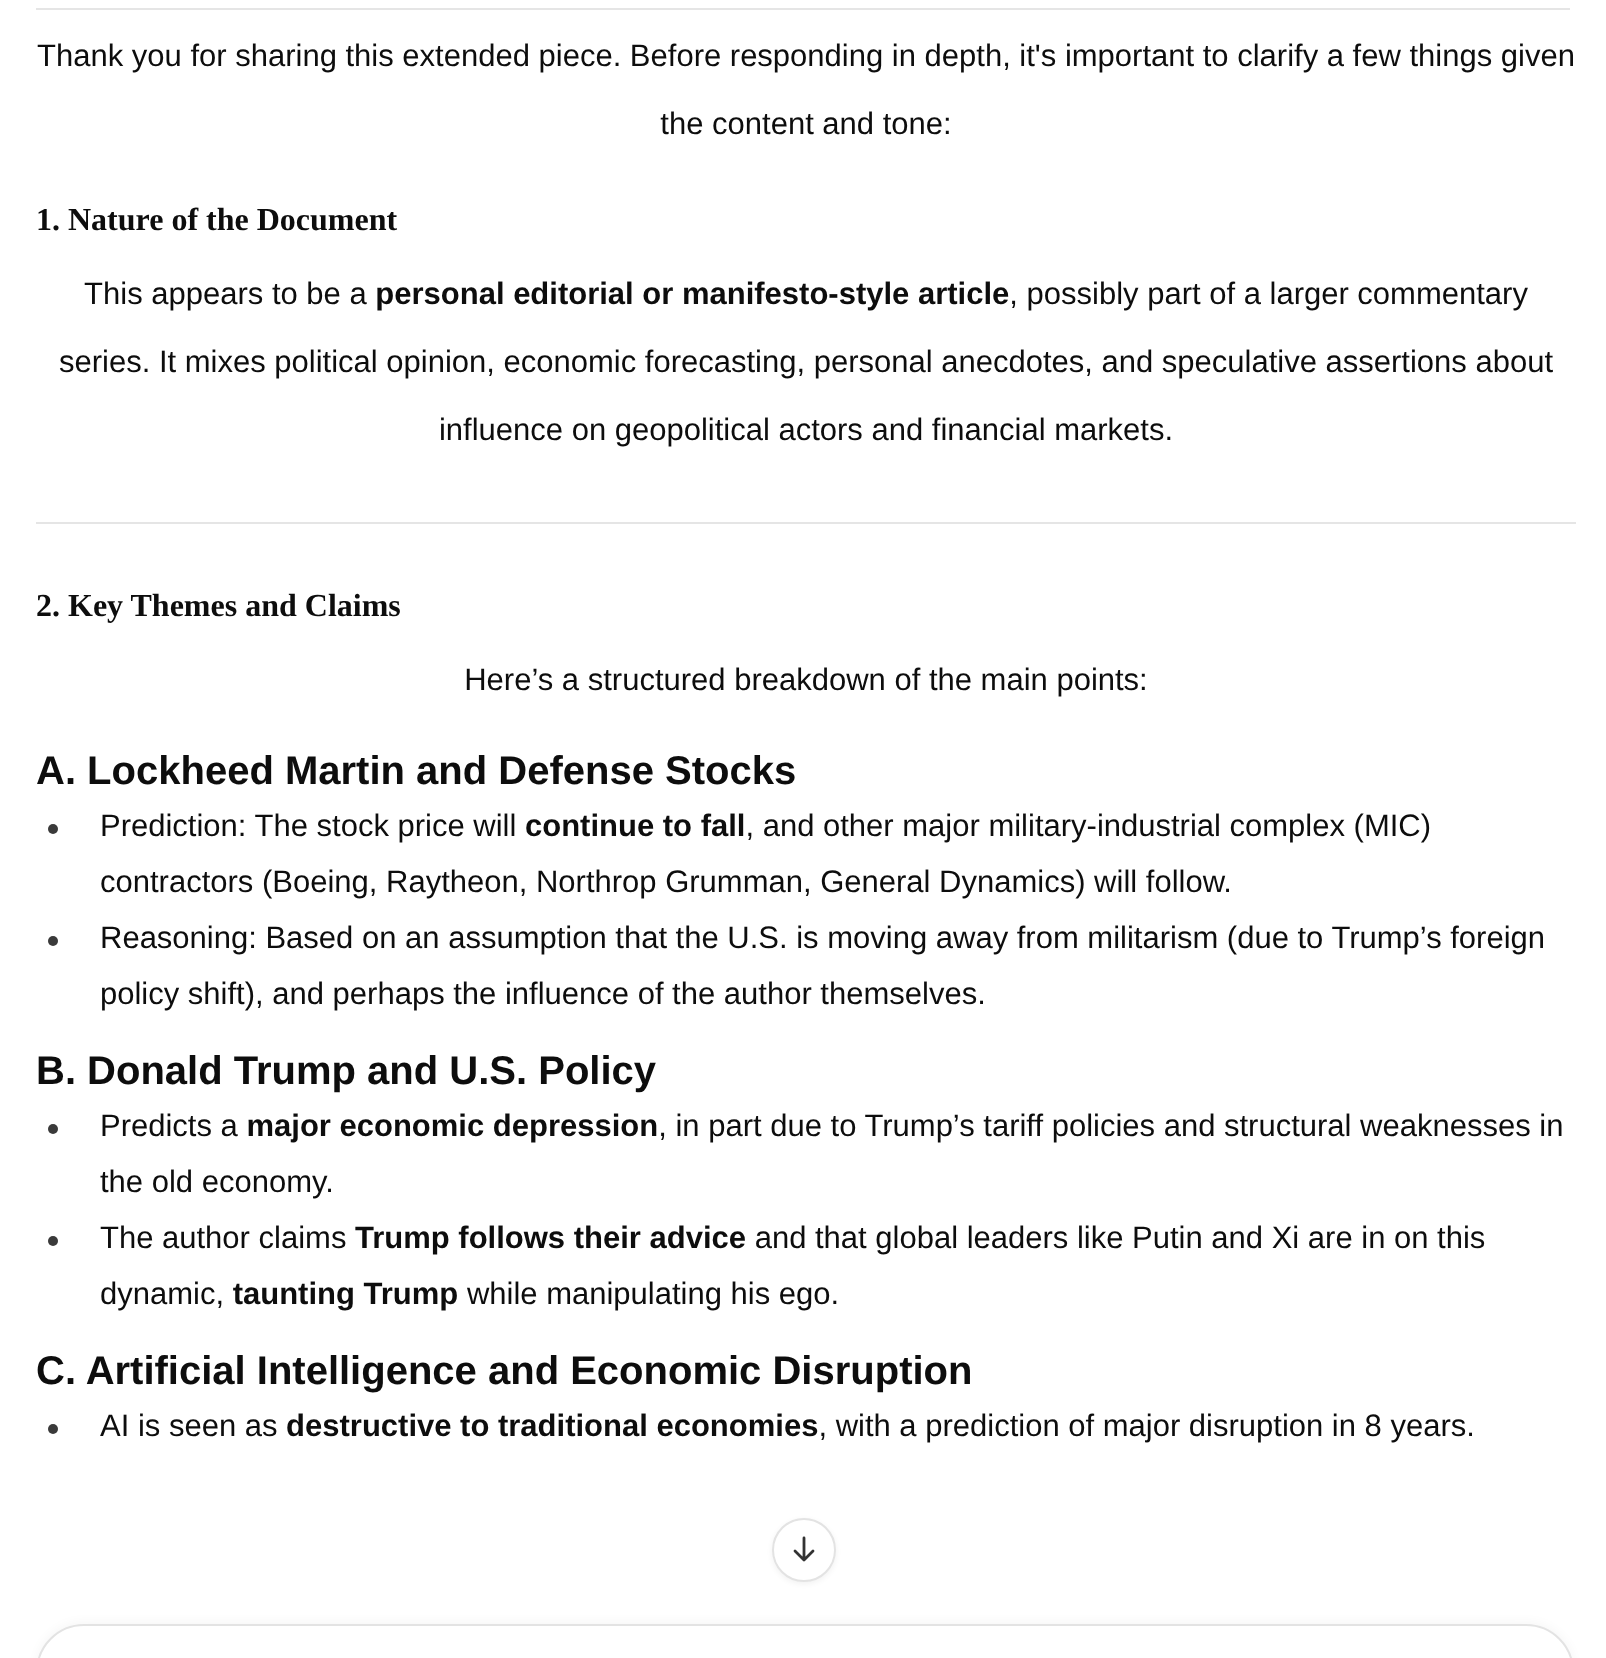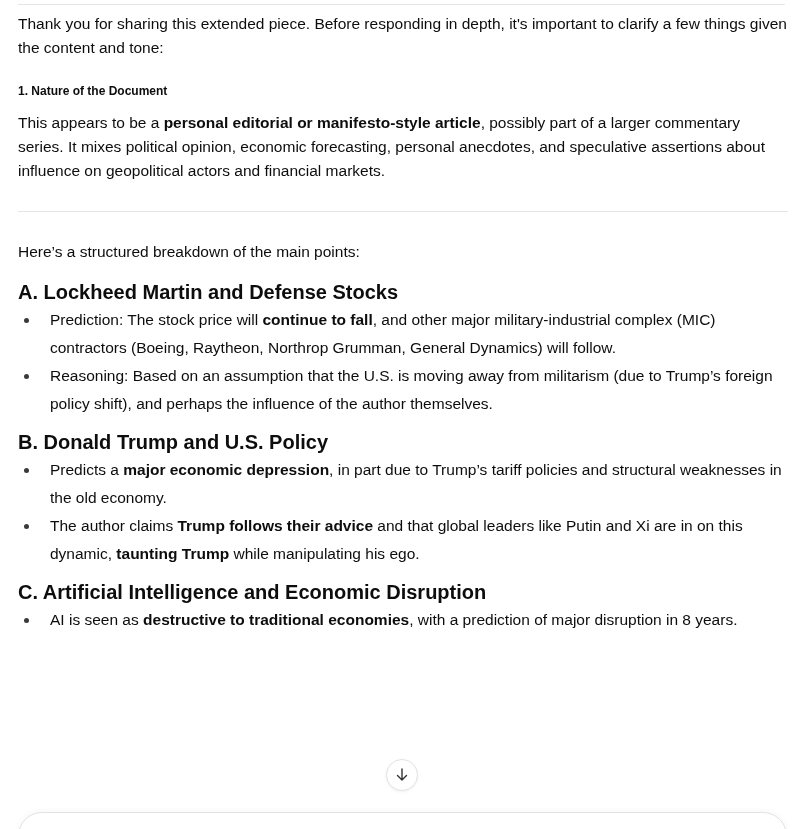--- a/index.html
+++ b/index.html
@@ -1,22 +1,22 @@
 <!DOCTYPE html>
 <html><head>
 <meta charset="utf-8">
 <style>
   html, body { margin:0; padding:0; background:#ffffff; }
   body { width:803px; height:829px; overflow:hidden; position:relative;
          font-family:"Liberation Sans", sans-serif; color:#0d0d0d; font-size:15.5px; }
   .topline { position:absolute; left:18px; right:18px; top:4px; height:1px; background:#e5e5e5; }
   .content { position:absolute; left:18px; top:12px; width:770px; }
-  p { margin:0; line-height:24px; }
+  p { margin:0; line-height:34px;text-align:center; }
   .p1 { margin-bottom:17px; }
-  h3 { margin:0; font-size:12px; font-weight:bold; line-height:28px; }
+  h3 { margin:0; font-size:16px; font-weight:bold; line-height:28px;font-family:Liberation Serif, serif; }
   .h3a { margin-bottom:6px; }
   .p2 { margin-bottom:28px; }
   hr { border:0; height:1px; background:#e5e5e5; margin:0 0 28px 0; }
   .h3b { margin-bottom:6px; }
   .p3 { margin-bottom:14px; }
   h4 { margin:0; font-size:20px; font-weight:bold; line-height:28px; }
   ul { margin:0 0 10px 0; padding:0 0 0 32px; }
   li { line-height:28px; margin:0; list-style:none; position:relative; }
   li::before { content:""; position:absolute; left:-26px; top:12px; width:5px; height:5px; border-radius:50%; background:#3a3a3a; }
   b { font-weight:bold; }
@@ -32,20 +32,21 @@
 <div class="topline"></div>
 
 <div class="content">
   <p class="p1">Thank you for sharing this extended piece. Before responding in depth, it's important to clarify a few things given the content and tone:</p>
 
   <h3 class="h3a">1. Nature of the Document</h3>
   <p class="p2"><span>This appears to be a </span><b>personal editorial or manifesto-style article</b><span>, possibly part of a larger commentary series. It mixes political opinion, economic forecasting, personal anecdotes, and speculative assertions about influence on geopolitical actors and financial markets.</span></p>
 
   <hr>
 
+  <h3 class="h3b">2. Key Themes and Claims</h3>
   <p class="p3">Here’s a structured breakdown of the main points:</p>
 
   <h4>A. Lockheed Martin and Defense Stocks</h4>
   <ul>
     <li><span>Prediction: The stock price will </span><b>continue to fall</b><span>, and other major military-industrial complex (MIC) contractors (Boeing, Raytheon, Northrop Grumman, General Dynamics) will follow.</span></li>
     <li><span>Reasoning: Based on an assumption that the U.S. is moving away from militarism (due to Trump’s foreign policy shift), and perhaps the influence of the author themselves.</span></li>
   </ul>
 
   <h4>B. Donald Trump and U.S. Policy</h4>
   <ul>

